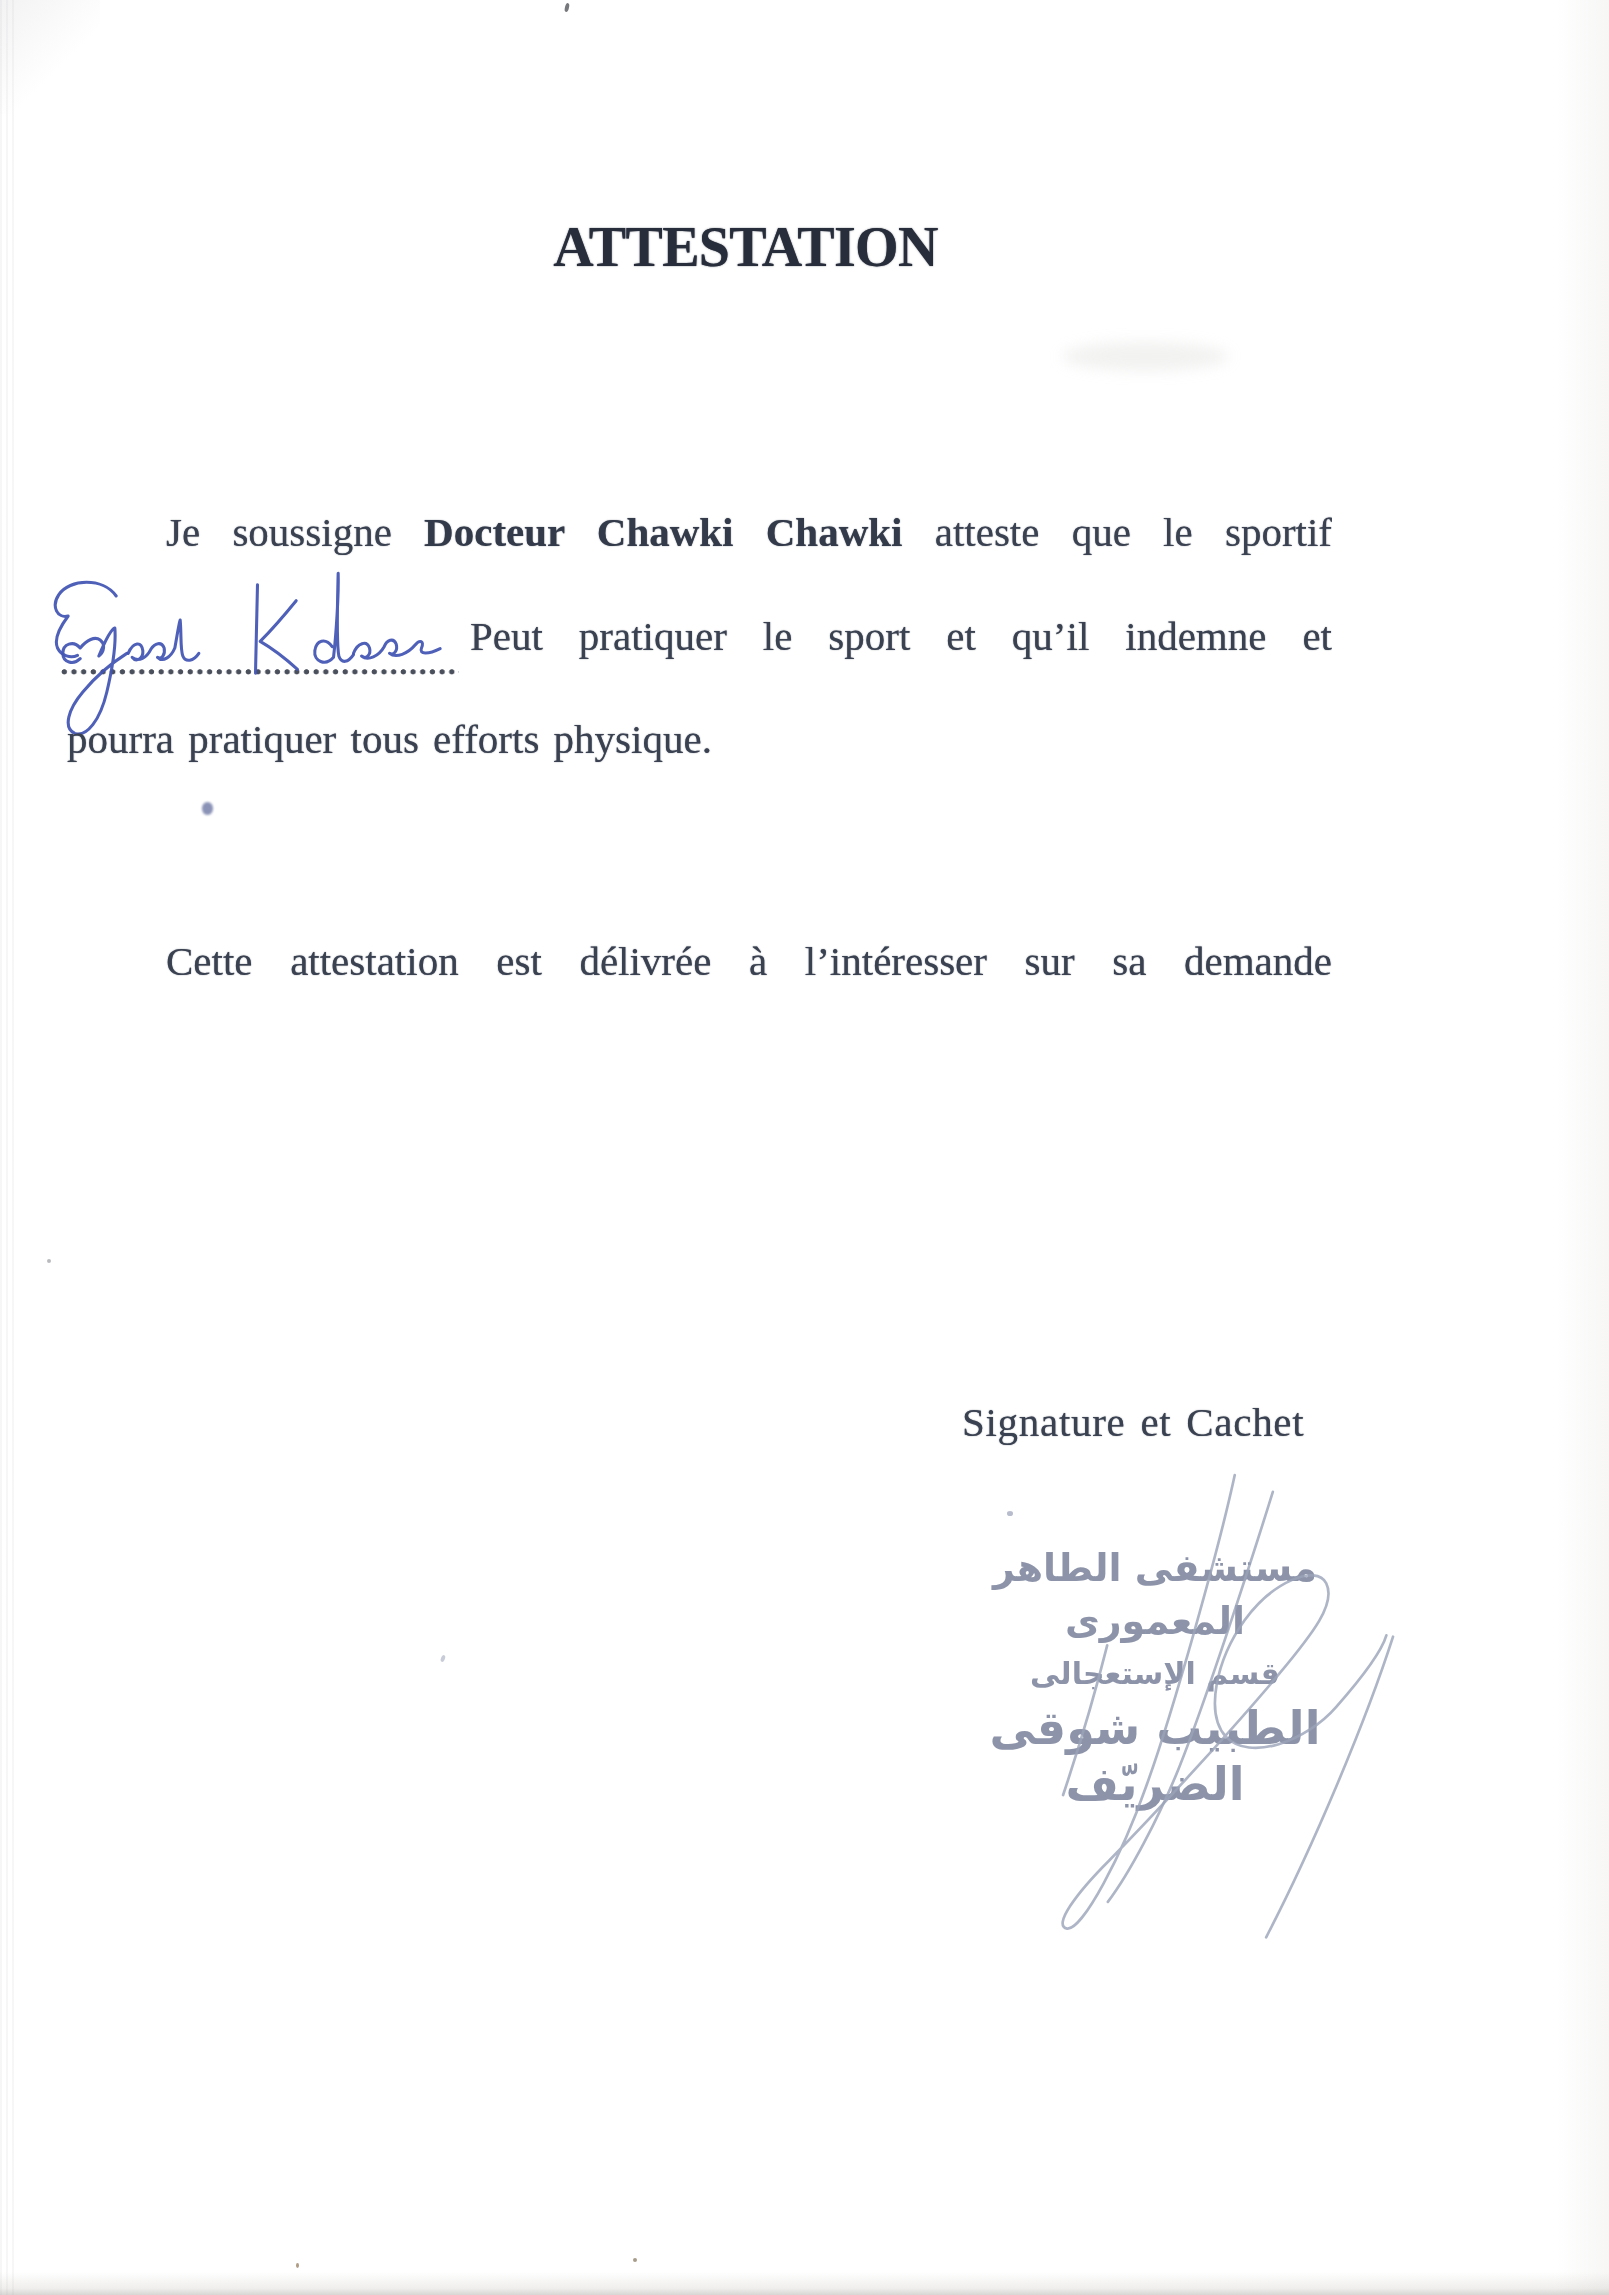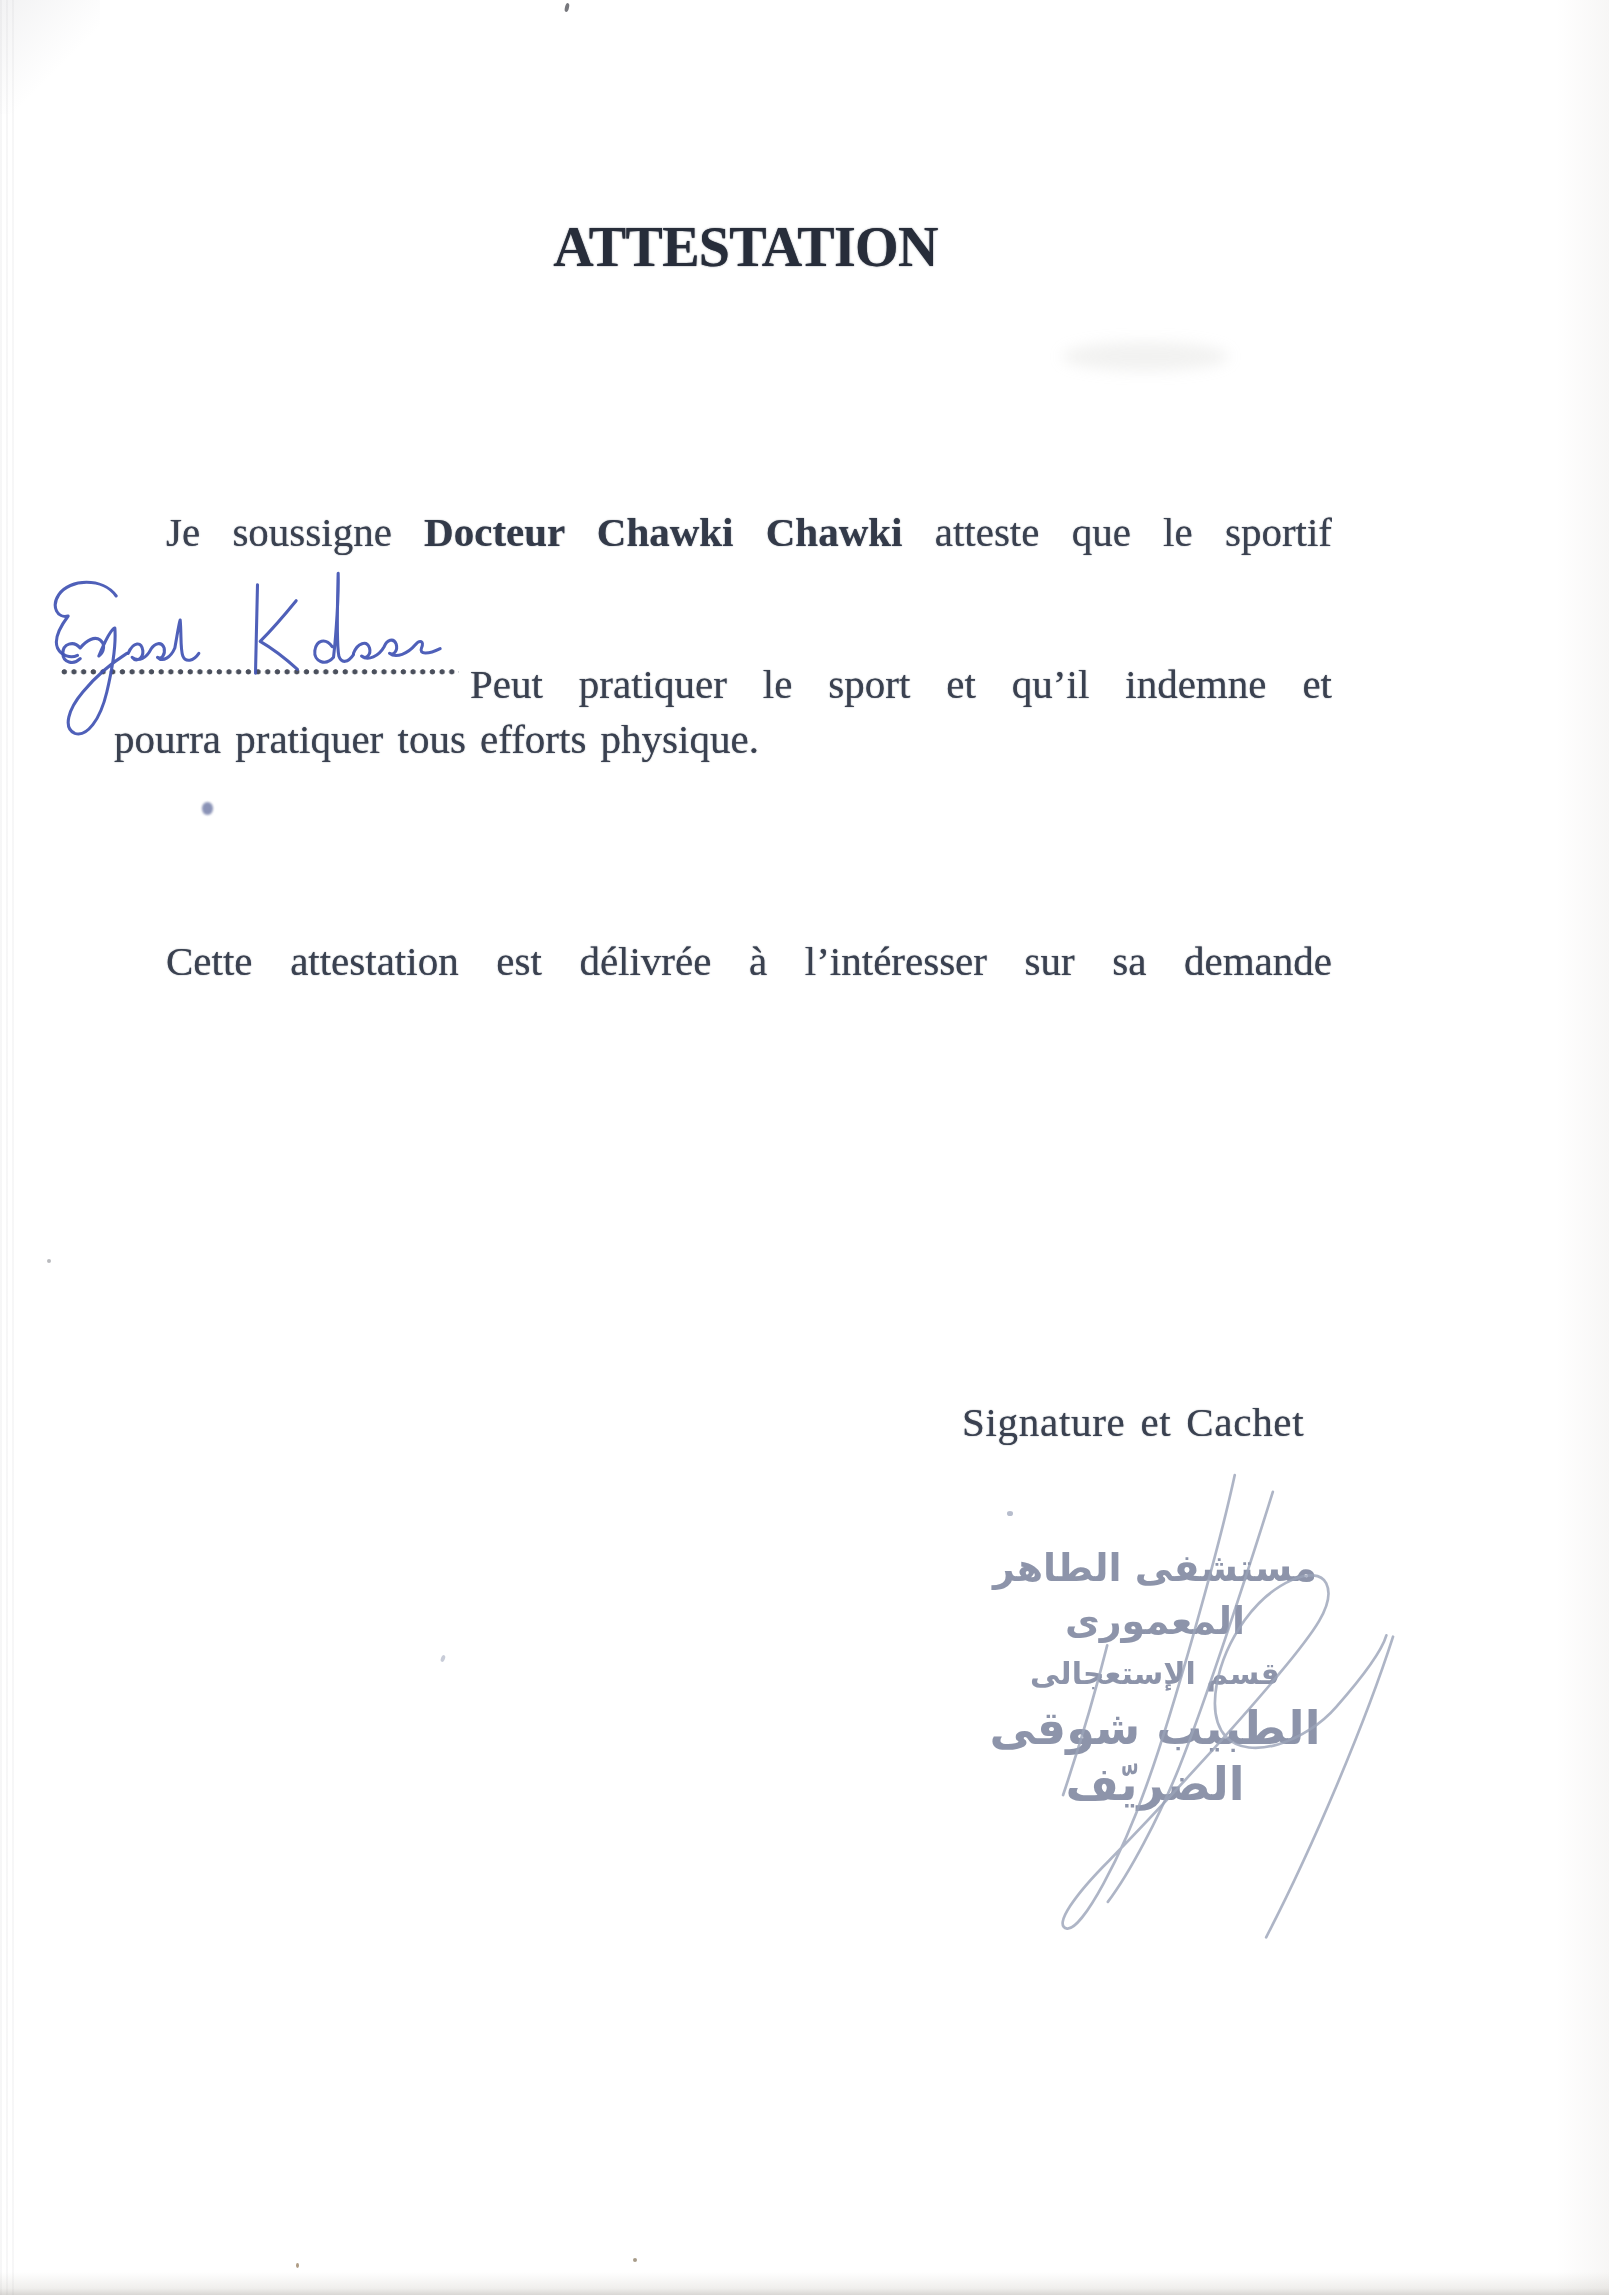--- a/index.html
+++ b/index.html
@@ -108,23 +108,23 @@
     <path d="M136,128 C144,110 156,110 158,124 C159,136 148,142 142,134 C152,142 164,134 170,122 C176,112 186,110 190,120 C192,130 186,138 180,134 C188,142 200,134 206,120 C210,98 212,84 214,78 C216,98 214,122 218,132 C222,142 234,140 242,128"></path>
 
     <path d="M330,25 C329,60 328,110 327,158"></path>
     <path d="M388,49 C366,76 346,98 334,110 C348,118 370,134 390,152"></path>
 
     <path d="M442,118 C432,104 418,108 416,124 C414,140 432,148 444,134 C448,100 452,38 451,8 C450,50 448,110 452,132 C456,144 466,142 474,130"></path>
 
     <path d="M474,128 C480,112 494,108 498,120 C501,130 492,138 486,132 C496,140 512,132 520,118 C524,108 534,104 538,114 C541,124 534,132 528,128 C538,136 556,128 566,116 C574,106 580,110 576,120 C572,130 586,130 604,121"></path>
   </svg>
 
-  <div class="ptext jline" style="top:611px;left:470px;width:862px;margin-top:48px;">Peut pratiquer le sport et qu’il indemne et</div>
+  <div class="ptext jline" style="top:611px;left:470px;width:862px;">Peut pratiquer le sport et qu’il indemne et</div>
 
-  <div class="ptext" style="top:714px;left:67px;margin-left:47px;">pourra pratiquer tous efforts physique.</div>
+  <div class="ptext" style="top:714px;left:67px;">pourra pratiquer tous efforts physique.</div>
 
   <div class="ptext jline" style="top:936px;left:67px;width:1265px;text-indent:99px;">Cette attestation est délivrée à l’intéresser sur sa demande</div>
 
   <div class="ptext" style="top:1397px;left:962px;letter-spacing:0.7px;">Signature et Cachet</div>
 
   <div class="stamp">
     <div class="s1">مستشفى الطاهر المعمورى</div>
     <div class="s2">قسم الإستعجالى</div>
     <div class="s3">الطبيب شوقى الضريّف</div>
   </div>

